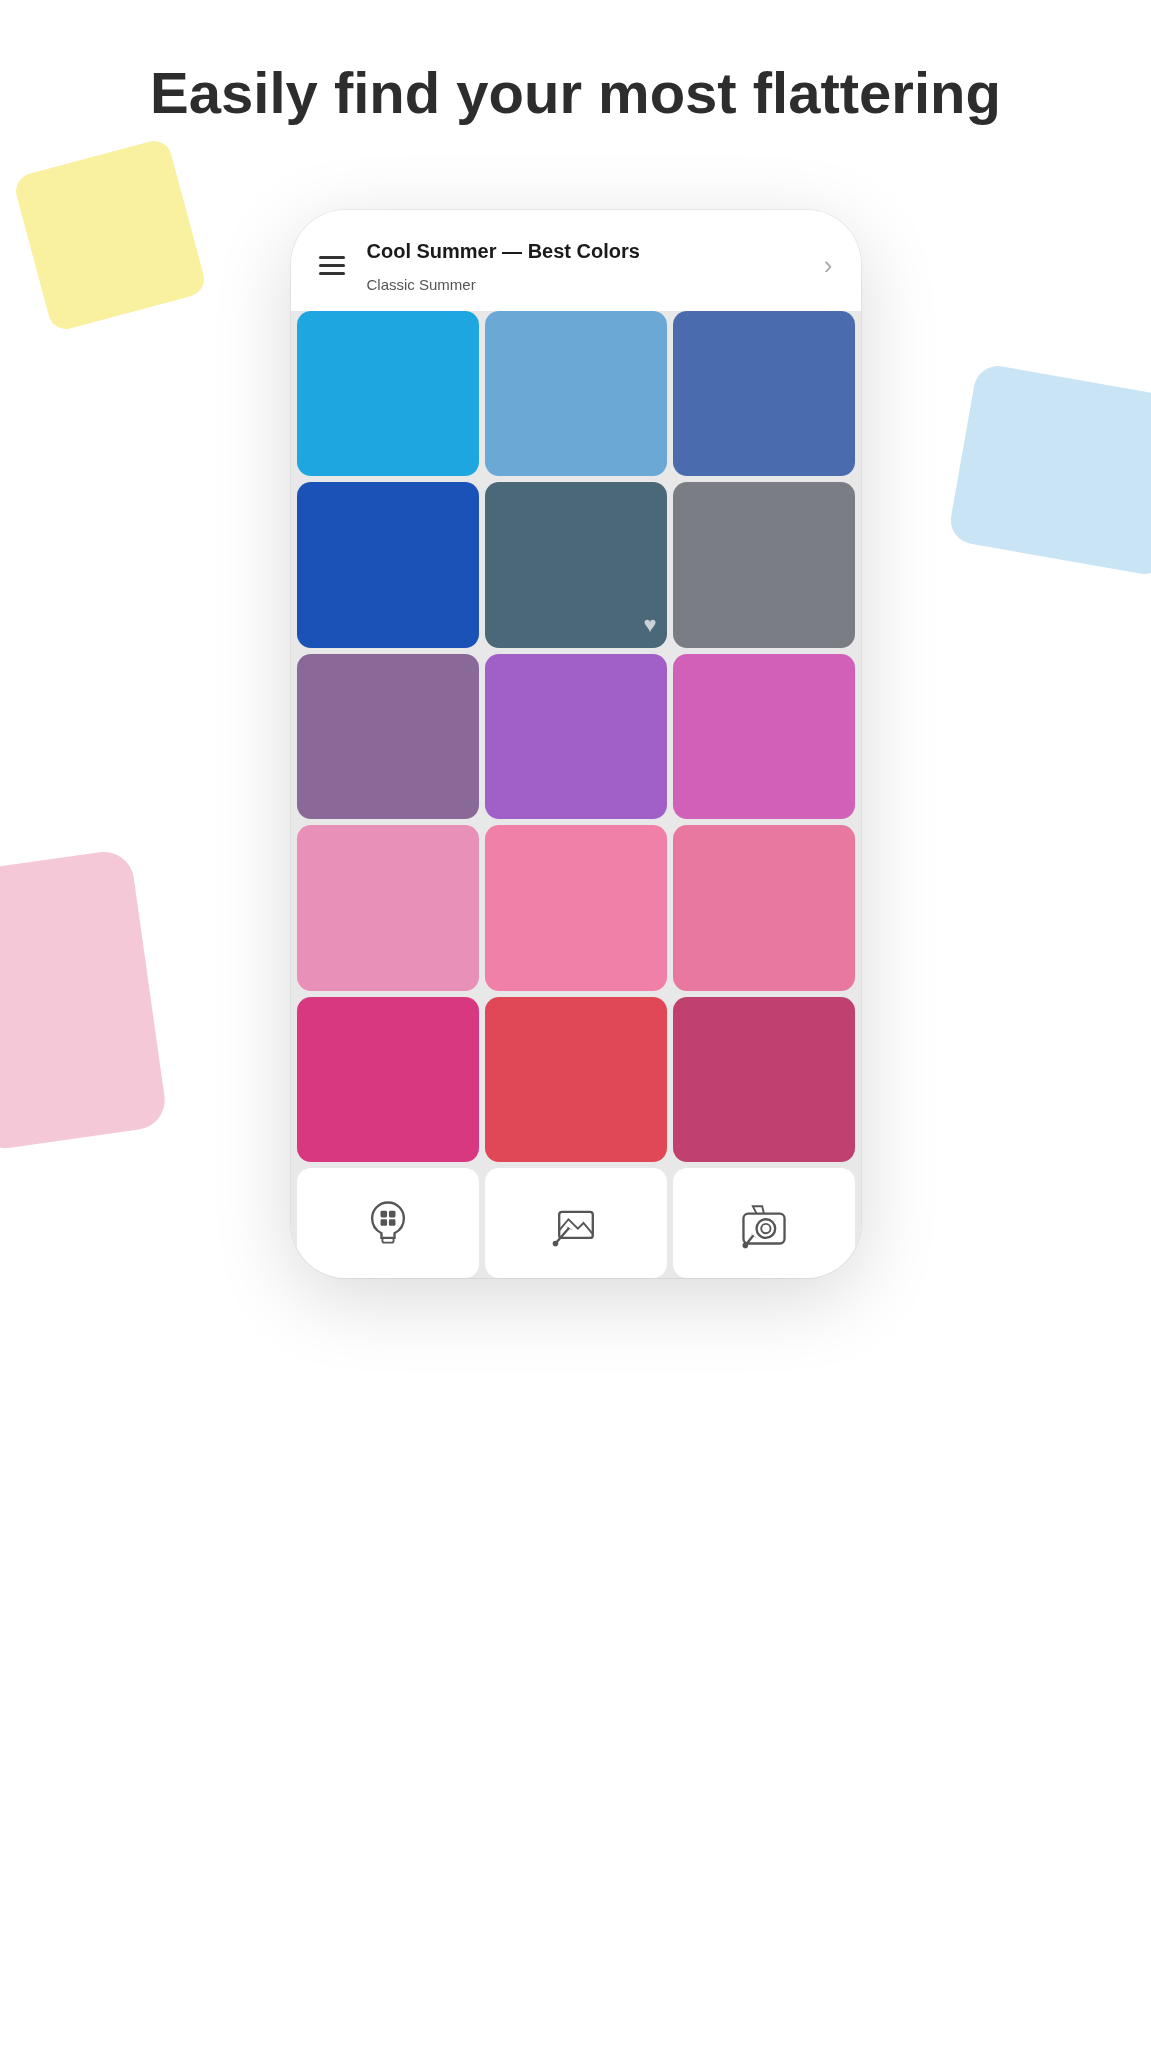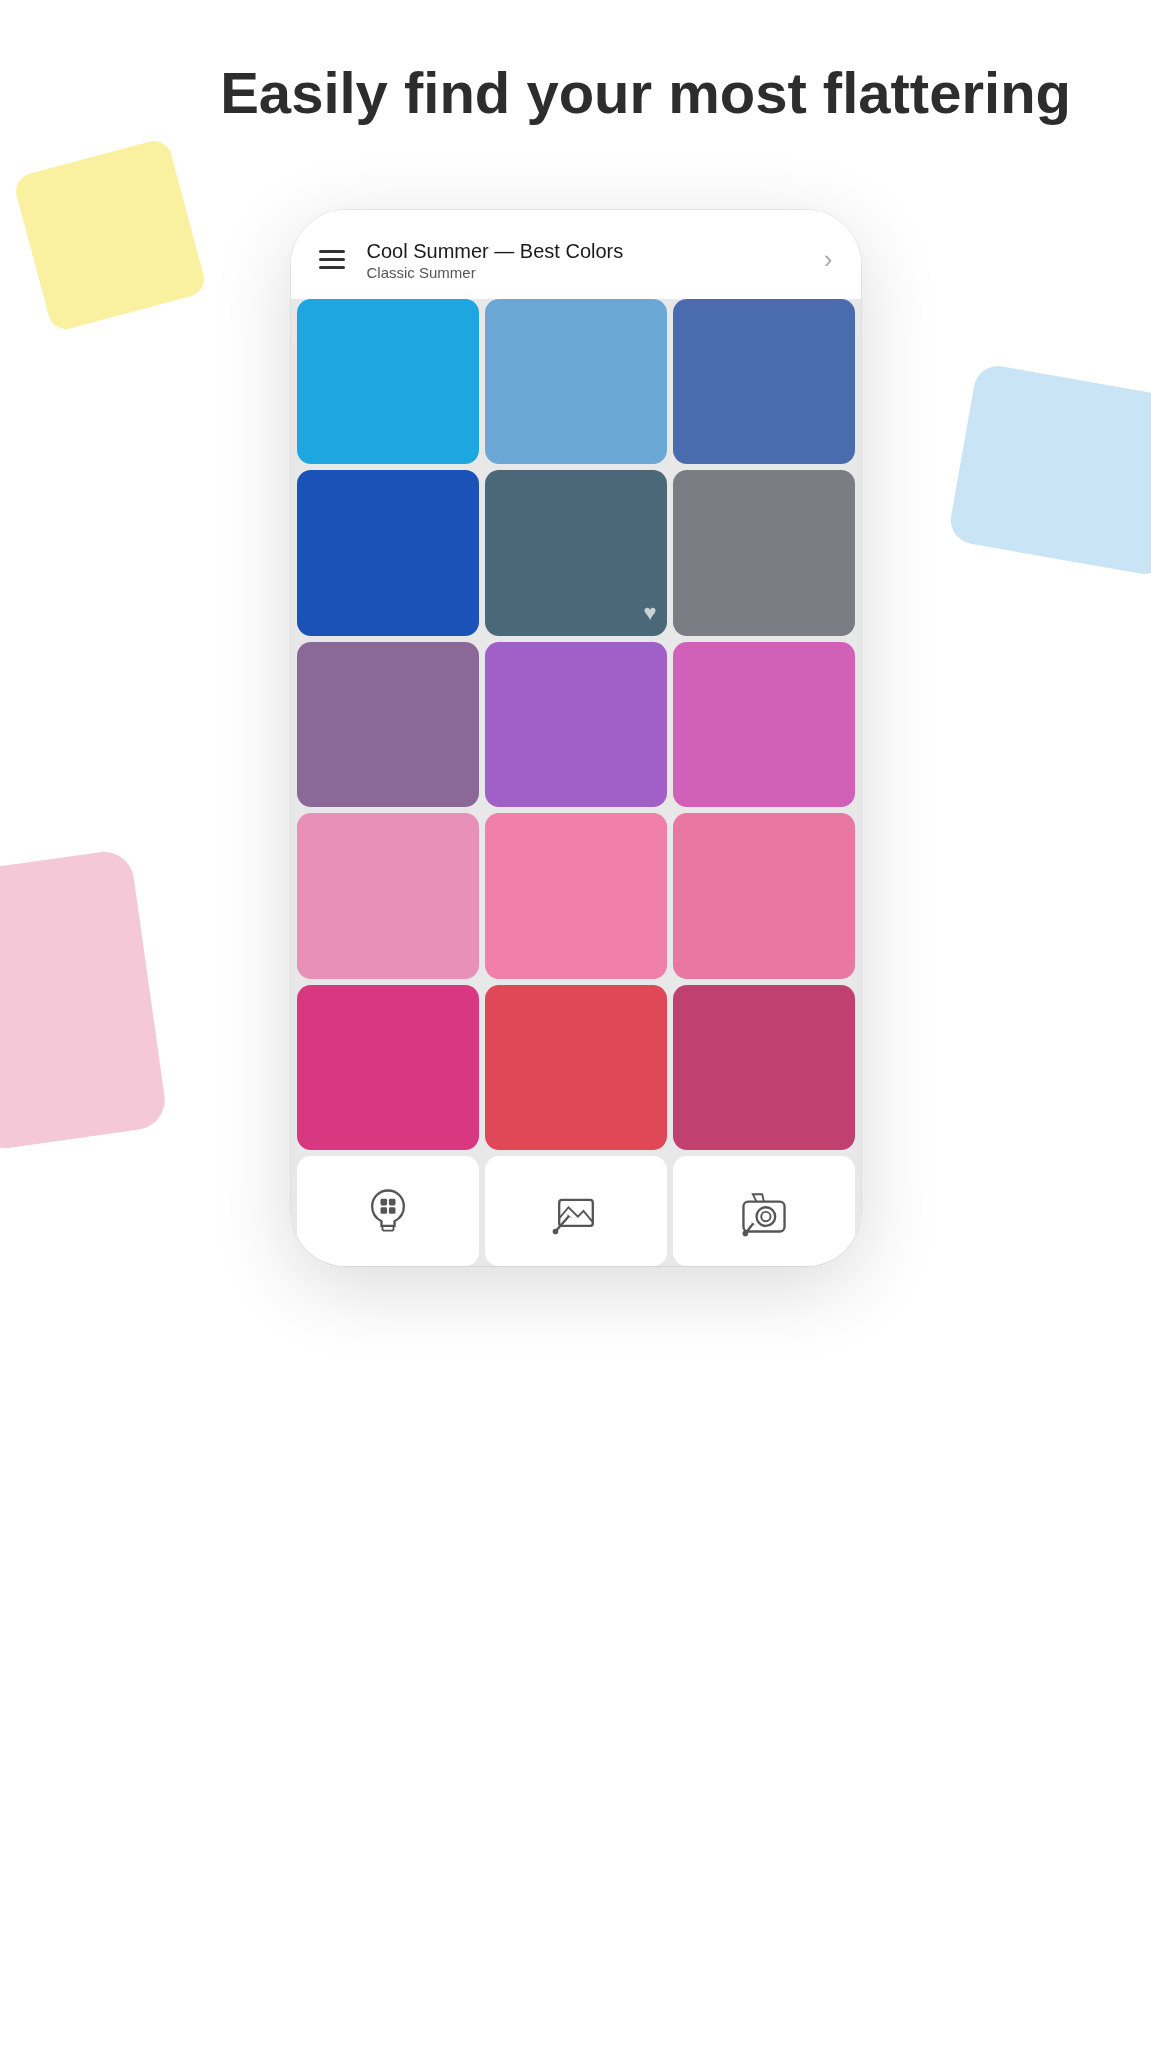--- a/index.html
+++ b/index.html
@@ -47,21 +47,21 @@
       transform: rotate(-8deg);
       border-radius: 30px;
     }
 
     
     .heading-container {
       position: absolute;
       top: 60px;
       left: 0;
       right: 0;
-      text-align: right;
+      text-align: center;
       padding: 0 80px;
     }
 
     .main-heading {
       font-size: 58px;
       font-weight: 800;
       color: #2d2d2d;
       line-height: 1.15;
     }
 
@@ -102,29 +102,30 @@
       background: #333;
       border-radius: 2px;
     }
 
     .header-text {
       flex: 1;
     }
 
     .header-title {
       font-size: 20px;
-      font-weight: 400;
+      font-weight: 700;
       color: #1a1a1a;
       line-height: 1.3;
     }
 
     .header-subtitle {
       font-size: 15px;
       color: #555;
       font-weight: 400;
+      margin-top: 12px;
     }
 
     .chevron-right {
       font-size: 26px;
       color: #aaa;
       margin-left: 10px;
     }
 
     
     .color-grid {

